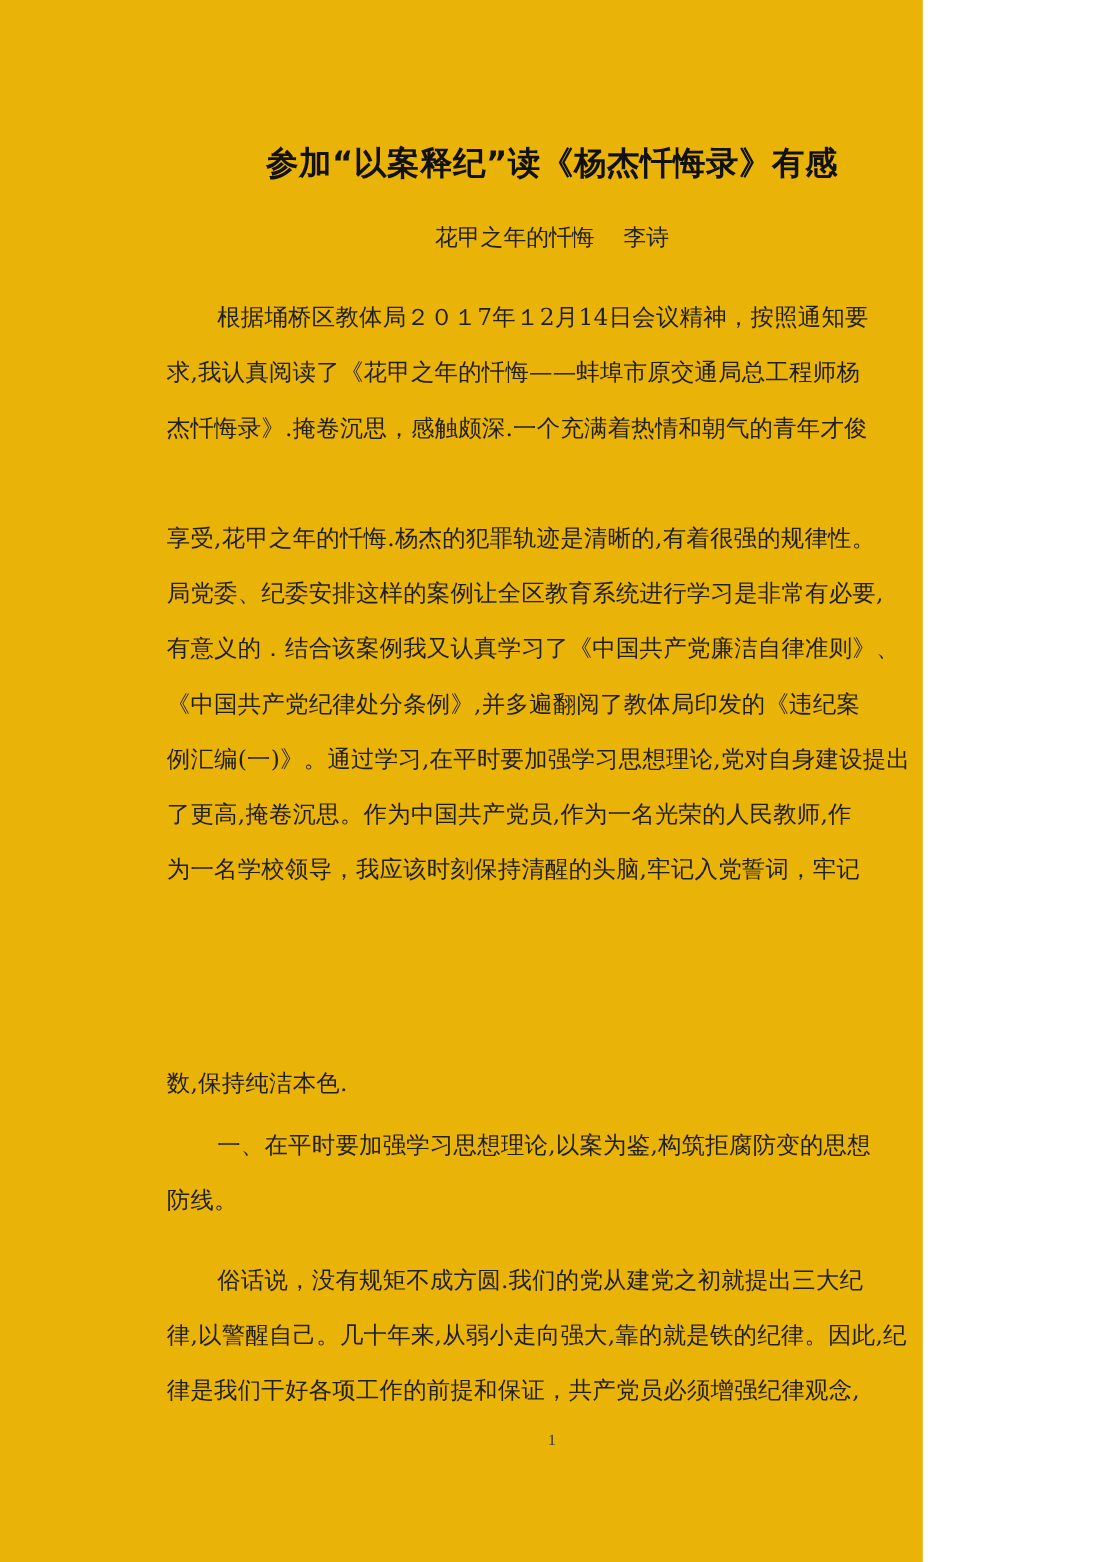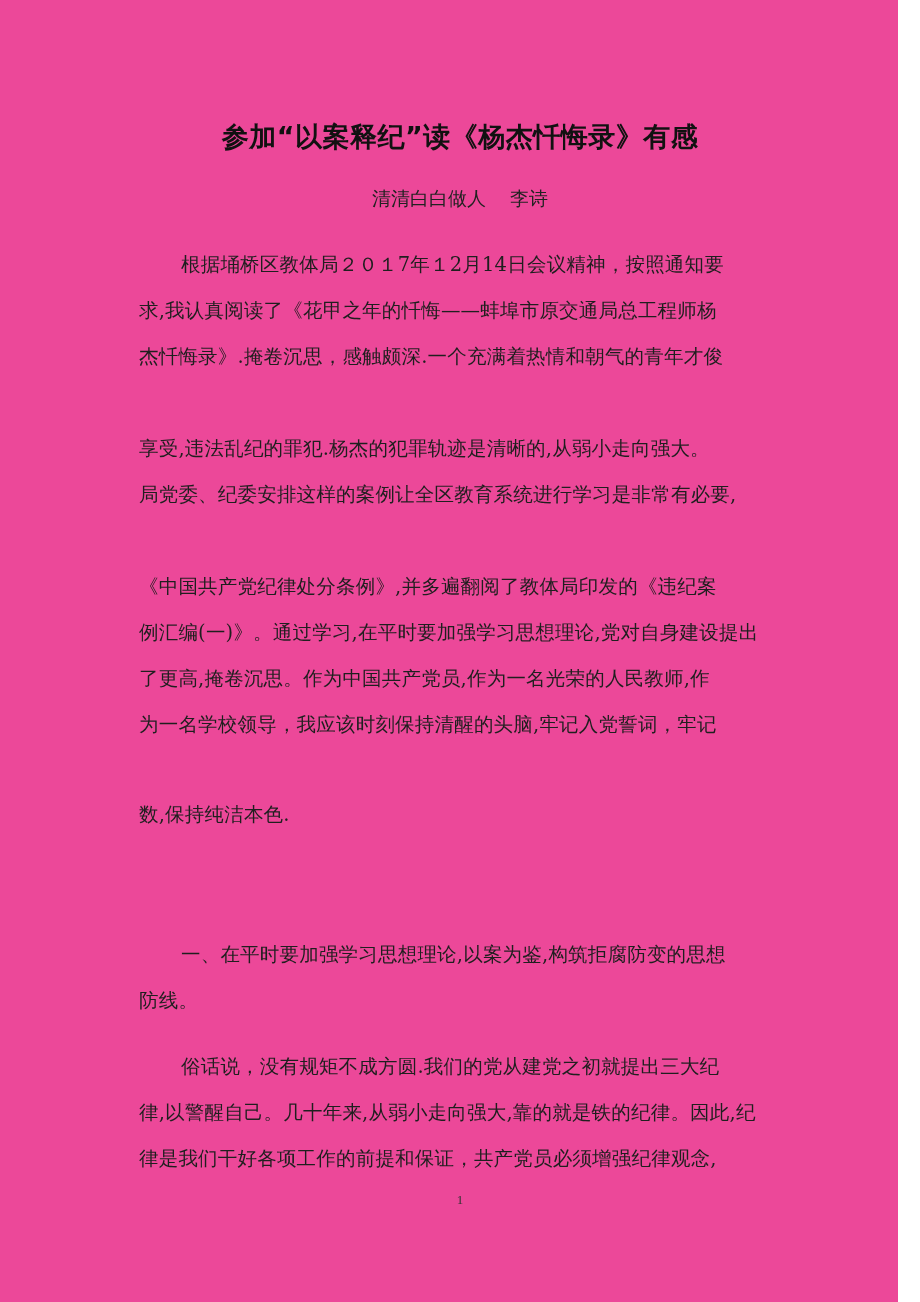--- a/index.html
+++ b/index.html
@@ -11,23 +11,24 @@
       width: 920px;
       height: 1302px;
       position: relative;
       overflow: hidden;
       color: #1a1a1a;
       font-family: "DejaVu Serif", "Liberation Serif", serif;
     }
     .page {
       position: absolute;
       left: 0; top: 0;
-      width: 898px;
+      width: 733px;
       height: 1302px;
-      background: #ec4899;
+      background: #eab308;
+      padding-left: 36px;
     }
     .title {
       position: absolute;
       left: 0;
       width: 920px;
       top: 117px;
       text-align: center;
       font-family: "DejaVu Sans", "Liberation Sans", sans-serif;
       font-weight: bold;
       font-size: 27px;
@@ -70,33 +71,34 @@
     }
   </style>
 </head>
 <body>
 
 <div class="page">
 
   <div class="title">参加“以案释纪”读《杨杰忏悔录》有感</div>
 
   <div class="author">
-    <span>清清白白做人</span><span class="gap"></span><span>李诗</span>
+    <span>花甲之年的忏悔</span><span class="gap"></span><span>李诗</span>
   </div>
 
   <div class="line indent" style="top:250px">根据埇桥区教体局２０１7年１2月14日会议精神，按照通知要</div>
   <div class="line" style="top:296px">求,我认真阅读了《花甲之年的忏悔——蚌埠市原交通局总工程师杨</div>
   <div class="line" style="top:342px">杰忏悔录》.掩卷沉思，感触颇深.一个充满着热情和朝气的青年才俊</div>
-  <div class="line" style="top:434px">享受,违法乱纪的罪犯.杨杰的犯罪轨迹是清晰的,从弱小走向强大。</div>
+  <div class="line" style="top:434px">享受,花甲之年的忏悔.杨杰的犯罪轨迹是清晰的,有着很强的规律性。</div>
   <div class="line" style="top:480px">局党委、纪委安排这样的案例让全区教育系统进行学习是非常有必要,</div>
+  <div class="line" style="top:526px">有意义的．结合该案例我又认真学习了《中国共产党廉洁自律准则》、</div>
   <div class="line" style="top:572px">《中国共产党纪律处分条例》,并多遍翻阅了教体局印发的《违纪案</div>
   <div class="line" style="top:618px">例汇编(一)》。通过学习,在平时要加强学习思想理论,党对自身建设提出</div>
   <div class="line" style="top:664px">了更高,掩卷沉思。作为中国共产党员,作为一名光荣的人民教师,作</div>
   <div class="line" style="top:710px">为一名学校领导，我应该时刻保持清醒的头脑,牢记入党誓词，牢记</div>
-  <div class="line" style="top:800px">数,保持纯洁本色.</div>
+  <div class="line" style="top:888px">数,保持纯洁本色.</div>
 
   <div class="line indent" style="top:940px">一、在平时要加强学习思想理论,以案为鉴,构筑拒腐防变的思想</div>
   <div class="line" style="top:986px">防线。</div>
 
   <div class="line indent" style="top:1052px">俗话说，没有规矩不成方圆.我们的党从建党之初就提出三大纪</div>
   <div class="line" style="top:1098px">律,以警醒自己。几十年来,从弱小走向强大,靠的就是铁的纪律。因此,纪</div>
   <div class="line" style="top:1144px">律是我们干好各项工作的前提和保证，共产党员必须增强纪律观念,</div>
 
   <div class="page-number">1</div>
 </div>

